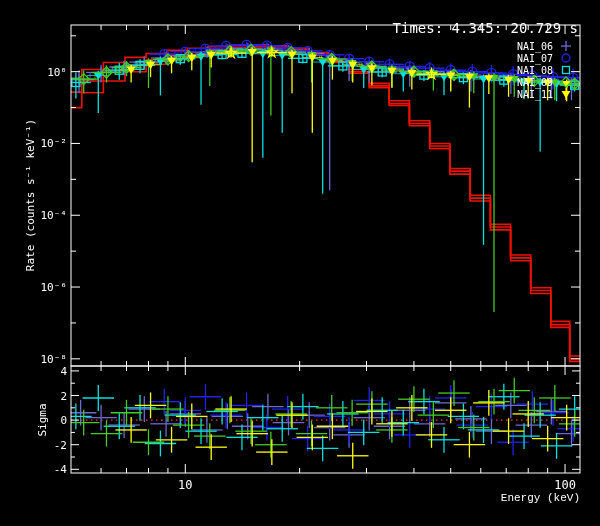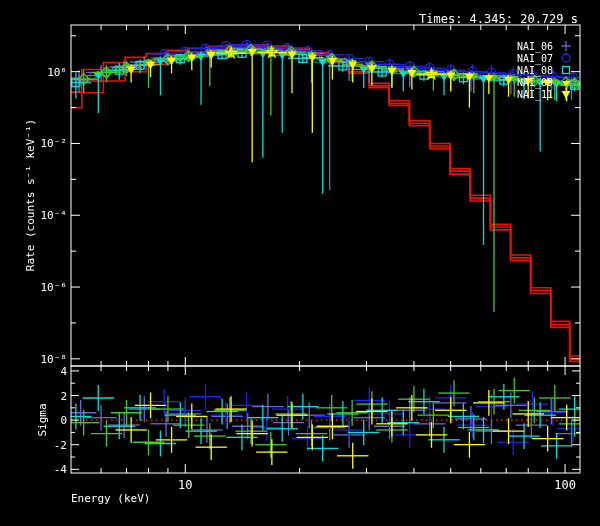--- a/index.html
+++ b/index.html
@@ -1,20 +1,20 @@
 <!DOCTYPE html>
 <html><head>
 <meta charset="utf-8">
 <style>
   html,body{margin:0;padding:0;background:#000;}
   #fig{position:relative;width:600px;height:526px;background:#000;overflow:hidden;
        font-family:"DejaVu Sans Mono",monospace;}
   .lbl{position:absolute;color:#fff;font-size:11px;letter-spacing:0px;white-space:nowrap;}
-  #title{top:12px;right:22px;font-size:12px;}
-  #xlabel{left:71px;width:509px;top:492px;text-align:left;}
+  #title{top:20px;right:22px;font-size:14px;}
+  #xlabel{left:71px;width:509px;top:492px;text-align:right;font-family:Liberation Mono, monospace;}
   #ylabel-rate{left:30px;top:195px;transform:translate(-50%,-50%) rotate(-90deg);}
   #ylabel-sigma{left:42px;top:420px;transform:translate(-50%,-50%) rotate(-90deg);}
   svg text{font-family:"DejaVu Sans Mono",monospace;}
 </style>
 </head>
 <body>
 
 <div id="fig">
   <svg id="plot" width="600" height="526" viewBox="0 0 600 526">
       <rect x="0" y="0" width="600" height="526" fill="#000000"></rect>

